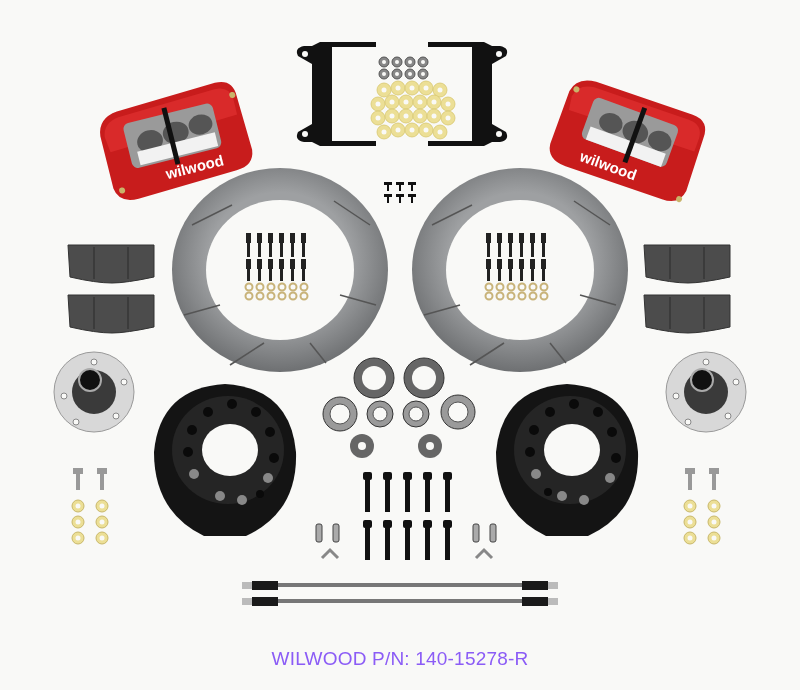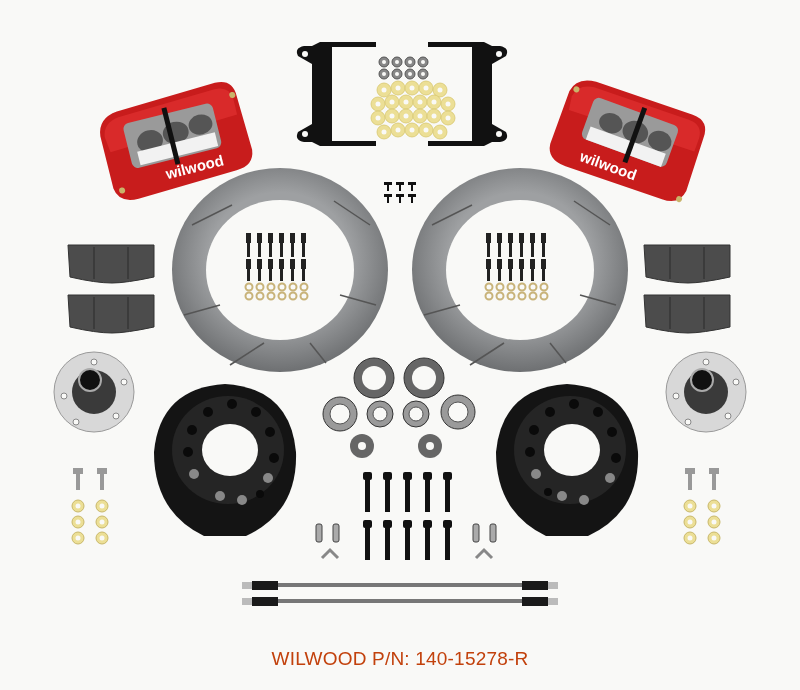--- a/index.html
+++ b/index.html
@@ -4,21 +4,21 @@
   <style>
     html, body { margin: 0; padding: 0; }
     body {
       width: 800px; height: 690px; background: #f9f9f7;
       position: relative; overflow: hidden;
       font-family: "Liberation Sans", sans-serif;
     }
     .part { position: absolute; }
     .caption {
       position: absolute; left: 0; top: 648px; width: 800px;
-      text-align: center; font-size: 19px; color: #c2410c;
+      text-align: center; font-size: 19px; color: #8b5cf6;
       letter-spacing: 0.2px;
       font-family: "Liberation Sans", sans-serif;
     }
     svg { display: block; overflow: visible; }
   </style>
 </head>
 <body>
 
 <div class="part" style="left:96px;top:80px;">
   <svg width="160" height="125" viewBox="0 0 160 125">

